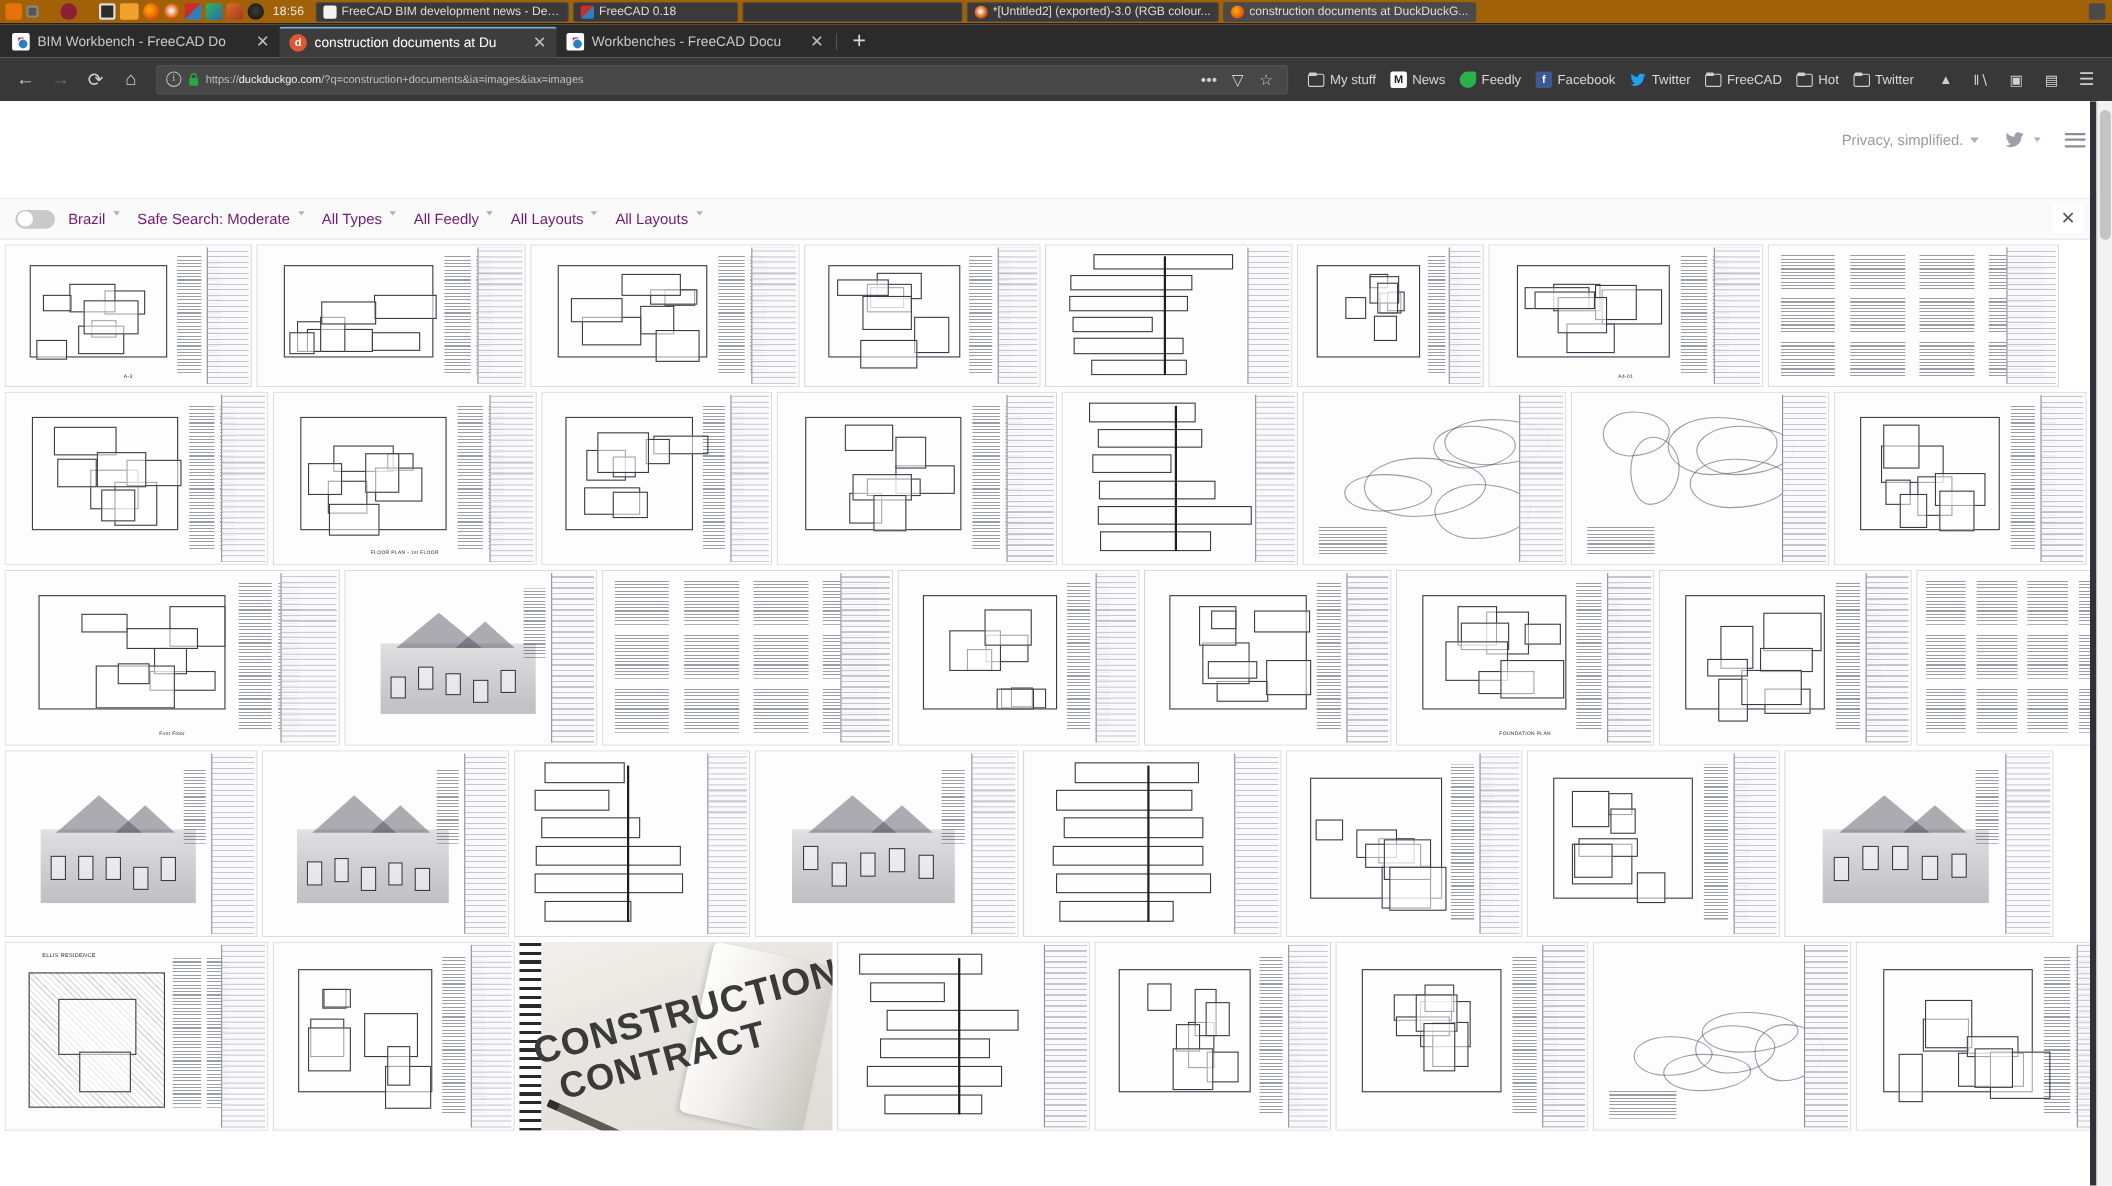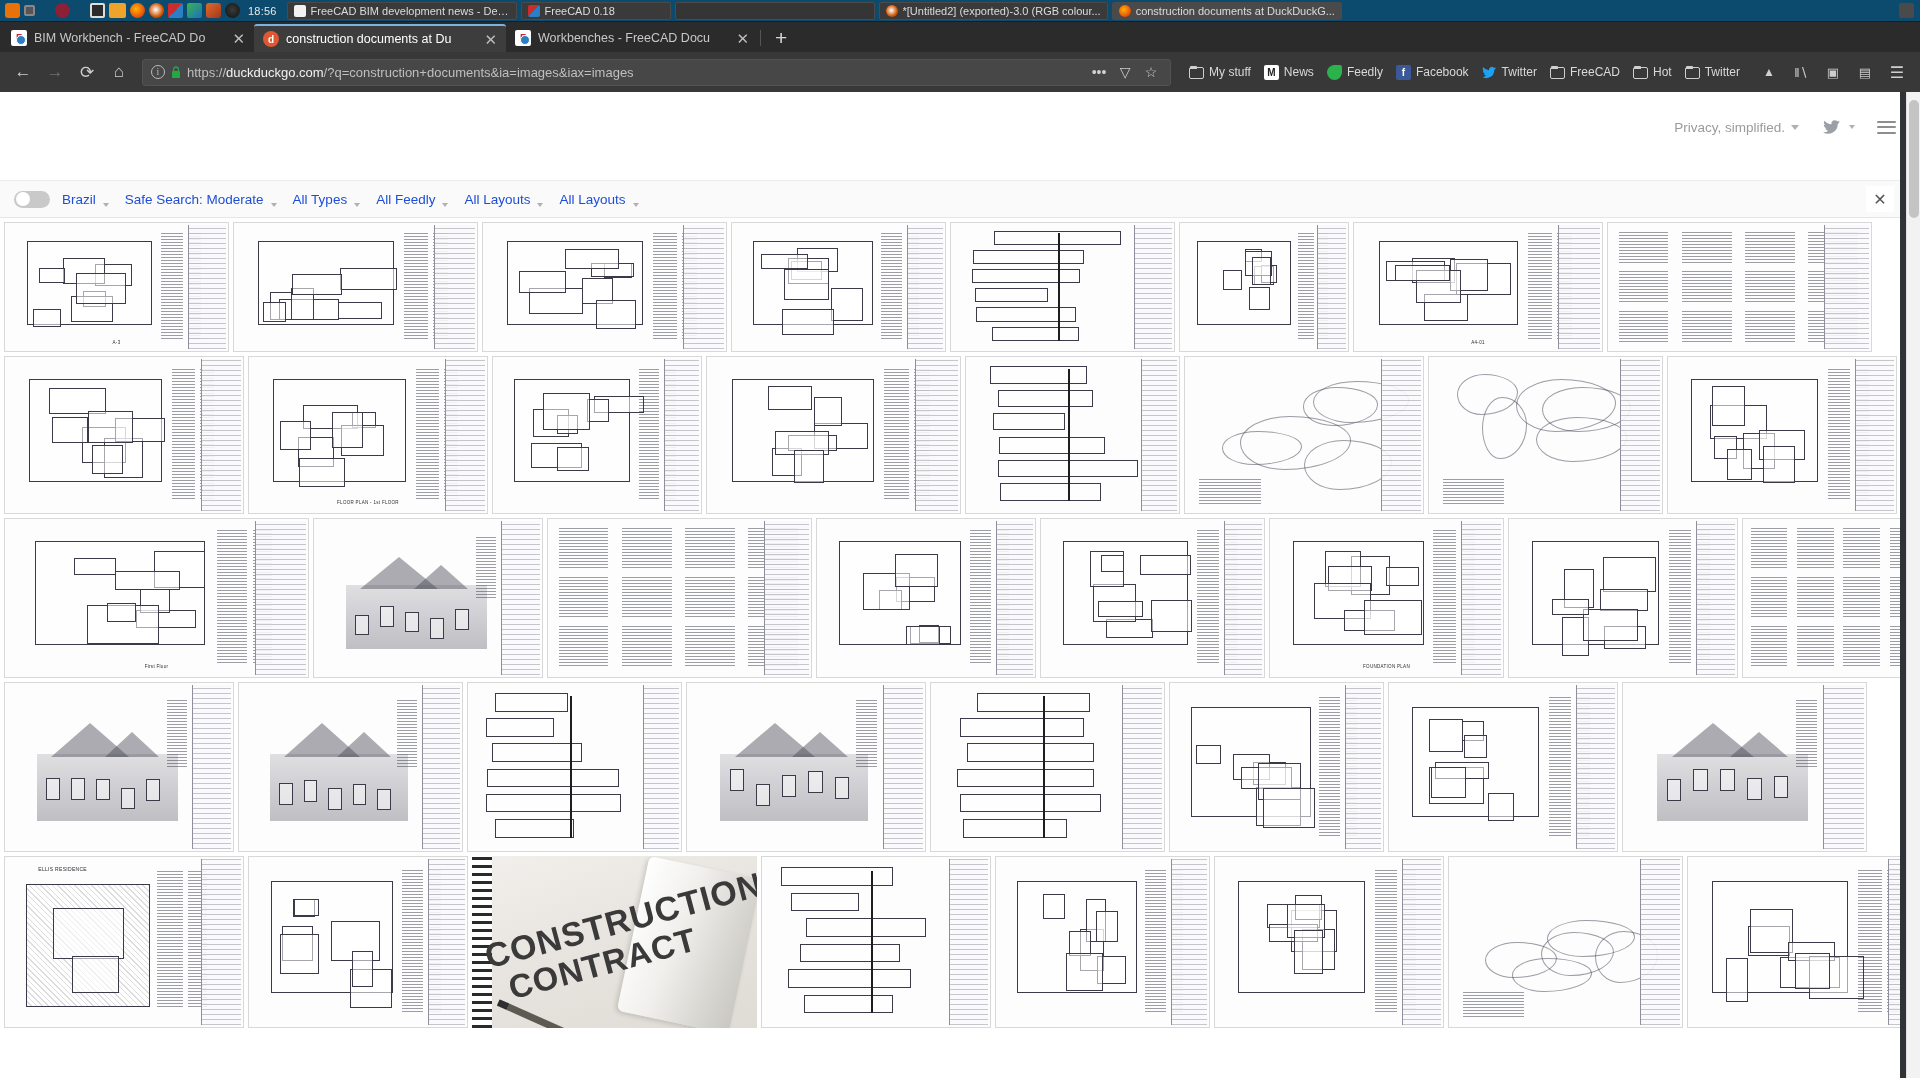--- a/index.html
+++ b/index.html
@@ -6,21 +6,21 @@
   html, body {
     width: 1920px; height: 1078px;
     overflow: hidden;
     background: #ffffff;
     font-family: "Liberation Sans", sans-serif;
   }
 
   
   #taskbar {
     height: 22px; width: 100%;
-    background: #0c4a6e;
+    background: #a16207;
     display: flex; align-items: center;
     border-bottom: 1px solid #1b1b1b;
     position: relative;
   }
   .tb-icons { display: flex; align-items: center; gap: 4px; padding-left: 5px; }
   .tb-ico {
     width: 15px; height: 15px;
     border-radius: 2px;
     display: inline-block;
     position: relative;
@@ -112,21 +112,21 @@
     min-width: 0;
   }
   .info-icon {
     width: 14px; height: 14px; border-radius: 50%;
     border: 1.4px solid #b9b9b9; color: #b9b9b9;
     font-size: 10px; line-height: 11px; text-align: center;
     flex: 0 0 auto; font-family: "Liberation Serif", serif;
   }
   .lock-icon { width: 10px; height: 13px; flex: 0 0 auto; }
   #urltext {
-    color: #bfbfbf; font-size: 13px; white-space: nowrap;
+    color: #bfbfbf; font-size: 10px; white-space: nowrap;
     overflow: hidden; text-overflow: ellipsis; flex: 1 1 auto;
   }
   #urltext b { color: #f2f2f2; font-weight: normal; }
   .url-actions { display: flex; align-items: center; gap: 4px; flex: 0 0 auto; }
   .url-actions .navbtn { width: 22px; height: 22px; font-size: 14px; }
 
   #bookmarks { display: flex; align-items: center; gap: 1px; flex: 0 0 auto; margin-left: 4px; }
   .bm {
     display: flex; align-items: center; gap: 5px;
     color: #d9d9d9; font-size: 12px;
@@ -216,22 +216,22 @@
   .toggle {
     width: 36px; height: 17px; border-radius: 9px;
     background: #c9c9c9; position: relative; flex: 0 0 auto;
     margin-right: 12px;
   }
   .toggle::after {
     content: ""; position: absolute; left: 1.5px; top: 1.5px;
     width: 14px; height: 14px; border-radius: 50%; background: #fff;
   }
   .filt {
-    display: flex; align-items: flex-end; gap: 7px;
-    font-size: 13.5px; color: #1d4ed8;
+    display: flex; align-items: flex-start; gap: 7px;
+    font-size: 13.5px; color: #701a75;
     padding: 0 16px 0 0; white-space: nowrap;
   }
   #filterclose {
     position: absolute; right: 26px; top: 50%; transform: translateY(-50%);
     width: 28px; height: 26px;
     display: flex; align-items: center; justify-content: center;
     color: #555; font-size: 16px; background: #fff;
   }
 
   

